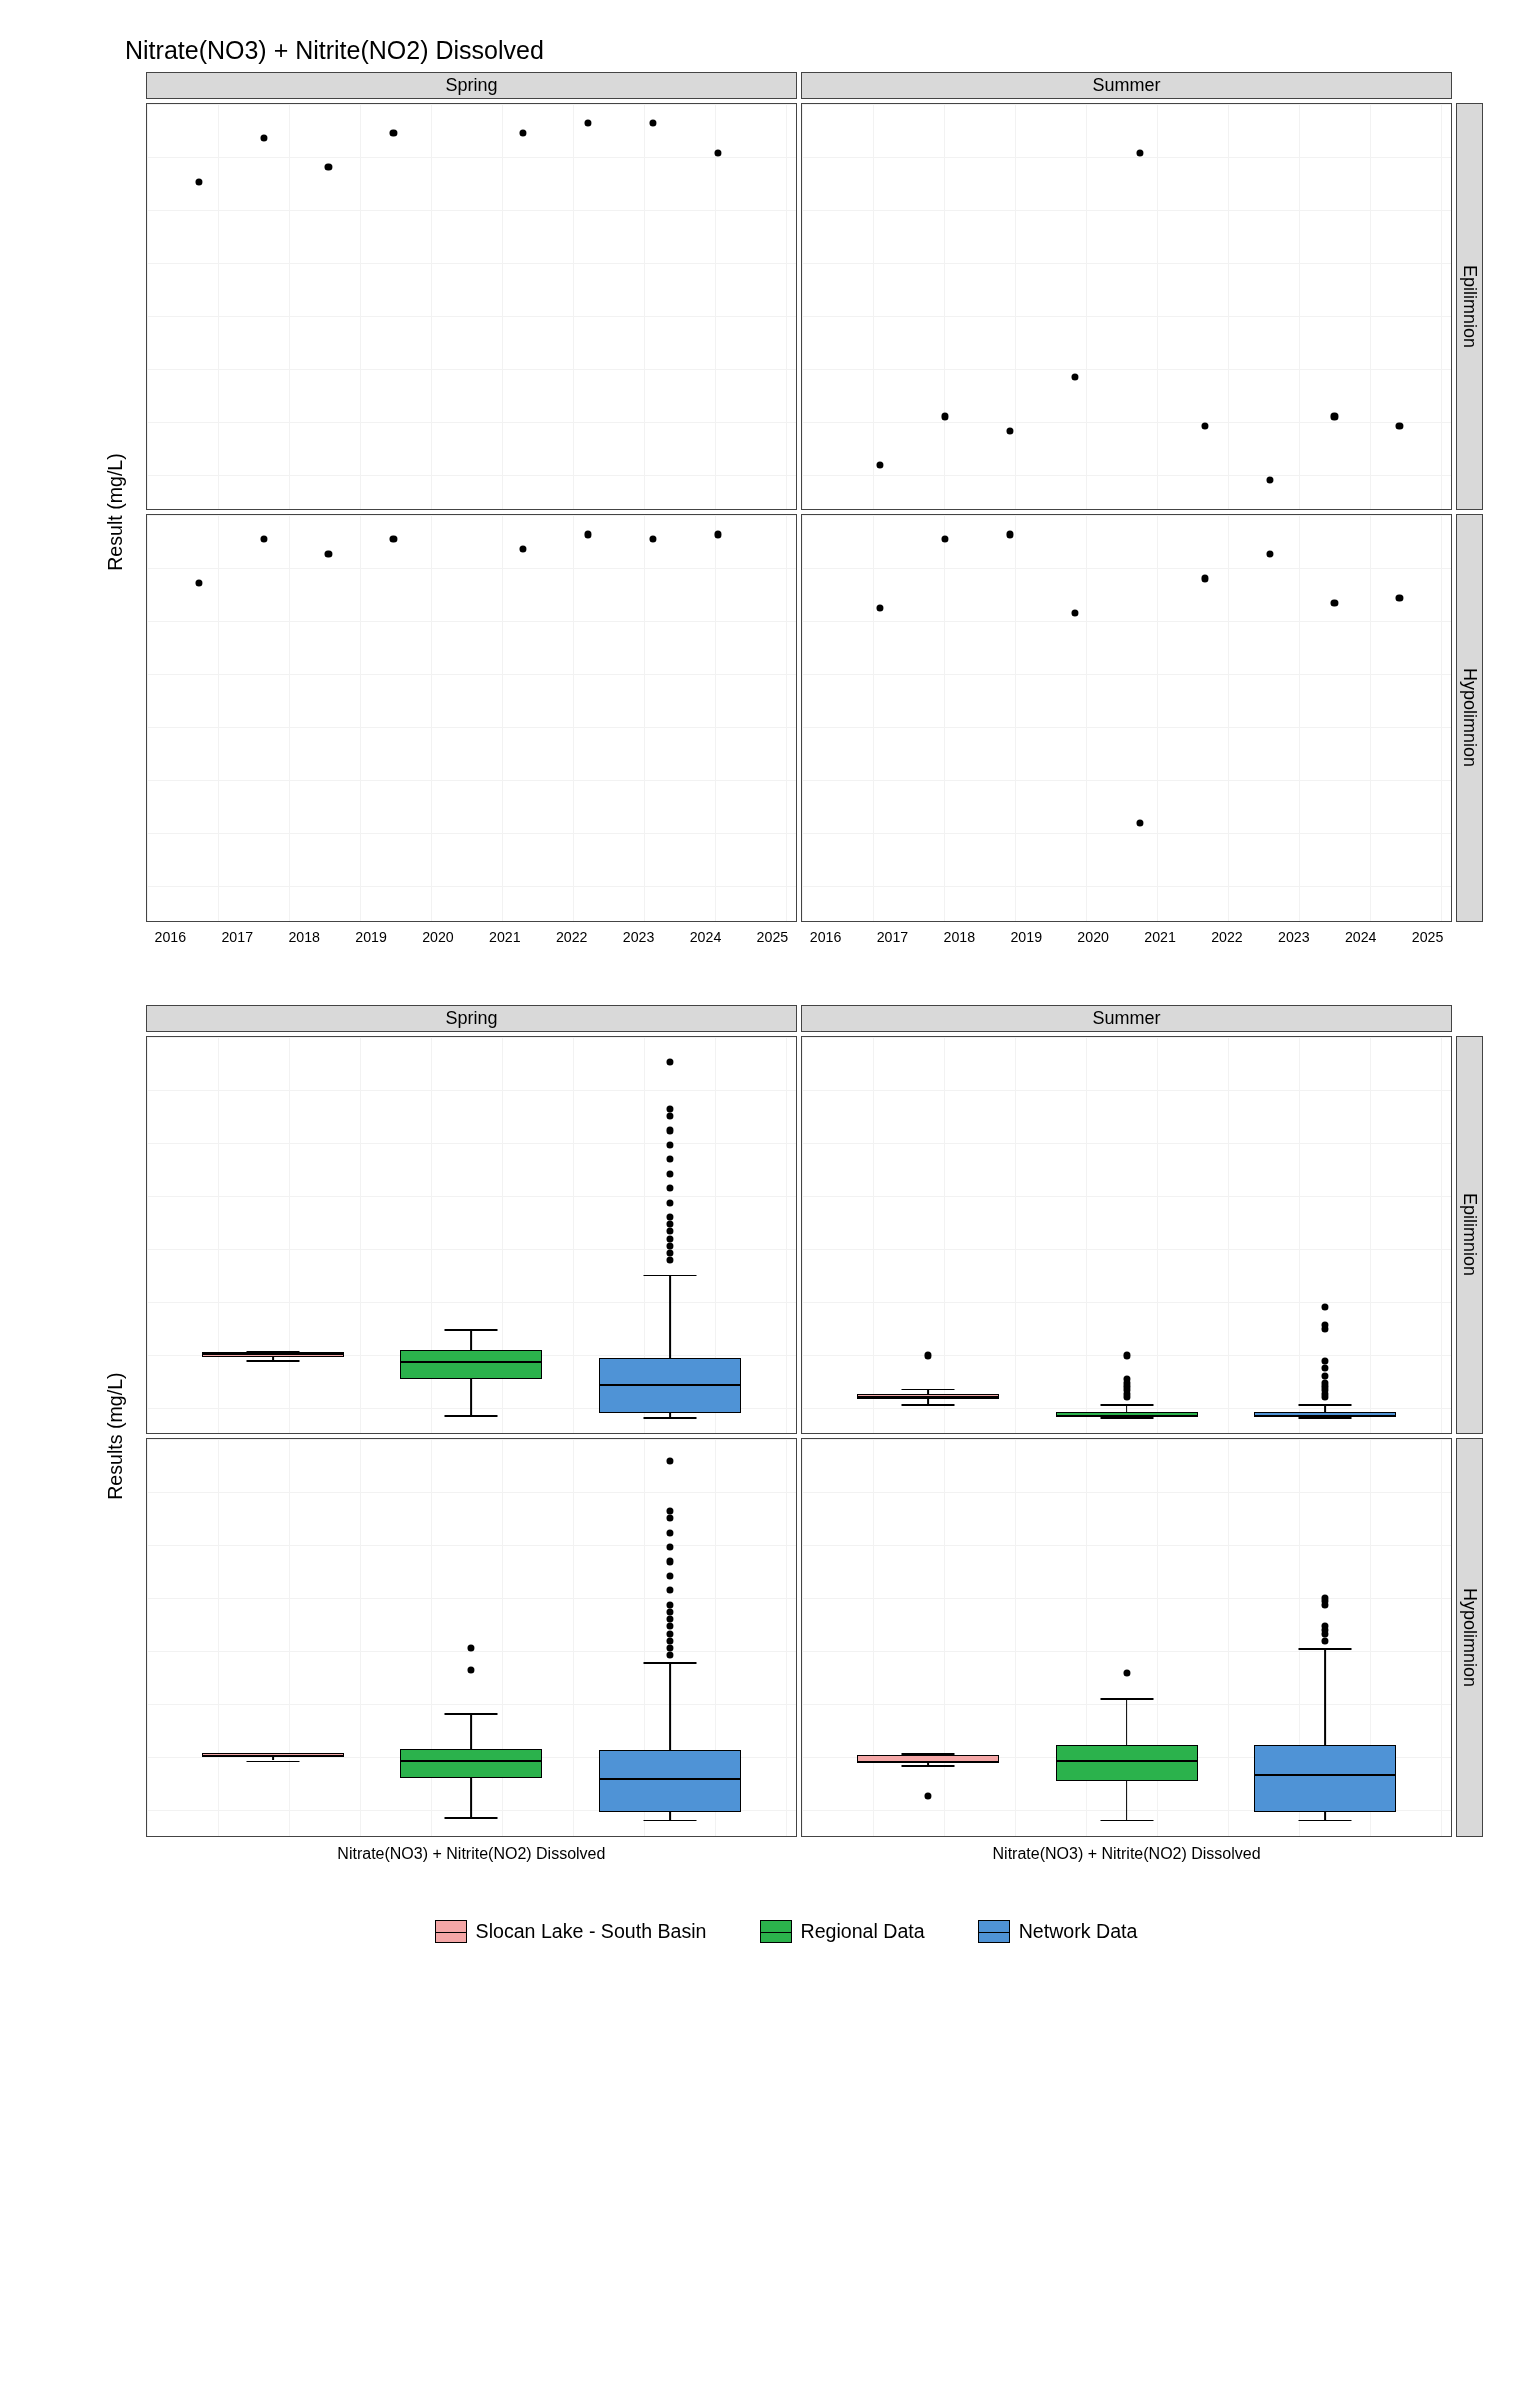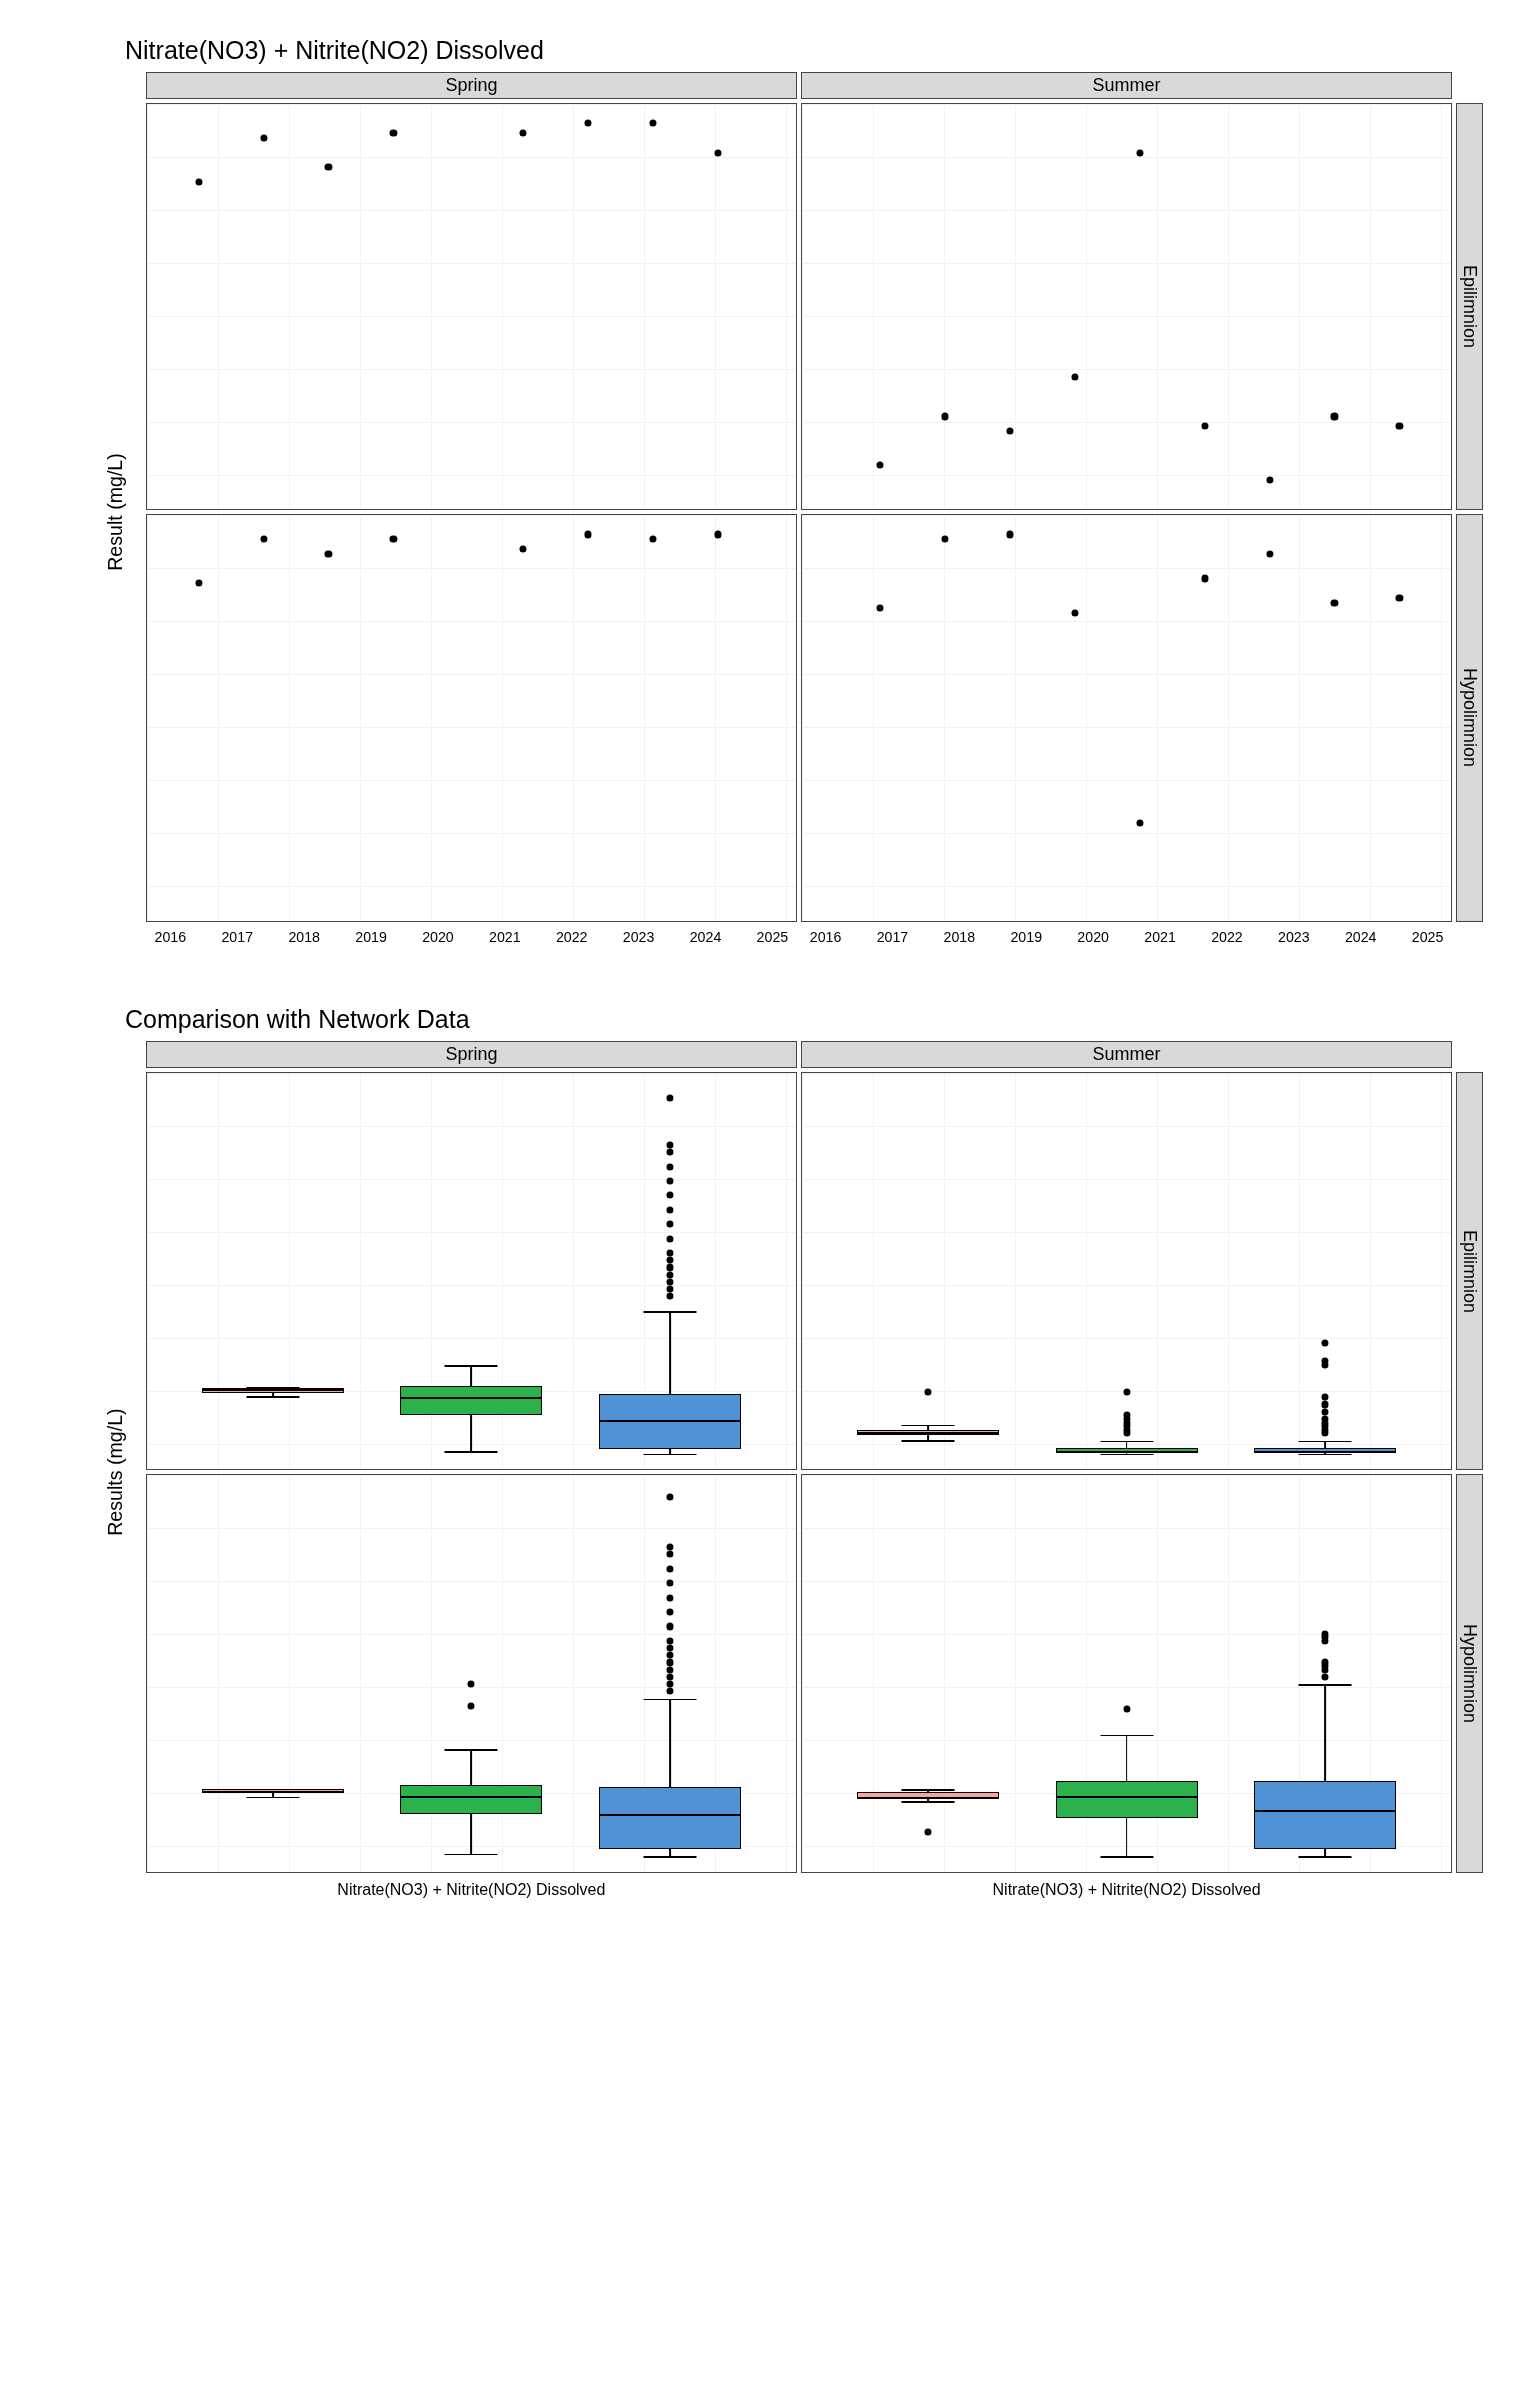--- a/index.html
+++ b/index.html
@@ -173,21 +173,20 @@
           <span>2022</span>
           <span>2023</span>
           <span>2024</span>
           <span>2025</span>
         </div>
       <div style="grid-column:4;grid-row:4;"></div>
     </div>
   </div>
 
   <div class="chart-block">
-    <h2 class="chart-title">Comparison with Network Data</h2>
 
     <div class="facet-grid" id="box-grid" style="height:871px;">
       <div style="grid-column:1;grid-row:1;"></div>
       <div class="col-strip" style="grid-column:2;grid-row:1;">Spring</div>
       <div class="col-strip" style="grid-column:3;grid-row:1;">Summer</div>
       <div style="grid-column:4;grid-row:1;"></div>
 
       <div class="y-axis-title">Results (mg/L)</div>
 
       <div class="panel" id="bp-0" style="grid-column:2;grid-row:2;position:relative;">
@@ -358,15 +357,29 @@
         </div>
       <div class="row-strip" style="grid-column:4;grid-row:3;">Hypolimnion</div>
 
       <div style="grid-column:1;grid-row:4;"></div>
       <div class="x-cat" style="grid-column:2;grid-row:4;">Nitrate(NO3) + Nitrite(NO2) Dissolved</div>
       <div class="x-cat" style="grid-column:3;grid-row:4;">Nitrate(NO3) + Nitrite(NO2) Dissolved</div>
       <div style="grid-column:4;grid-row:4;"></div>
     </div>
   </div>
 
+  <div class="legend">
+    <div class="legend-item">
+      <div class="swatch" id="sw-slocan" style="background: rgb(244, 166, 166);"></div>
+      <span>Slocan Lake - South Basin</span>
+    </div>
+    <div class="legend-item">
+      <div class="swatch" id="sw-regional" style="background: rgb(43, 178, 76);"></div>
+      <span>Regional Data</span>
+    </div>
+    <div class="legend-item">
+      <div class="swatch" id="sw-network" style="background: rgb(79, 147, 214);"></div>
+      <span>Network Data</span>
+    </div>
+  </div>
 
 </div>
 
 
 </body></html>

